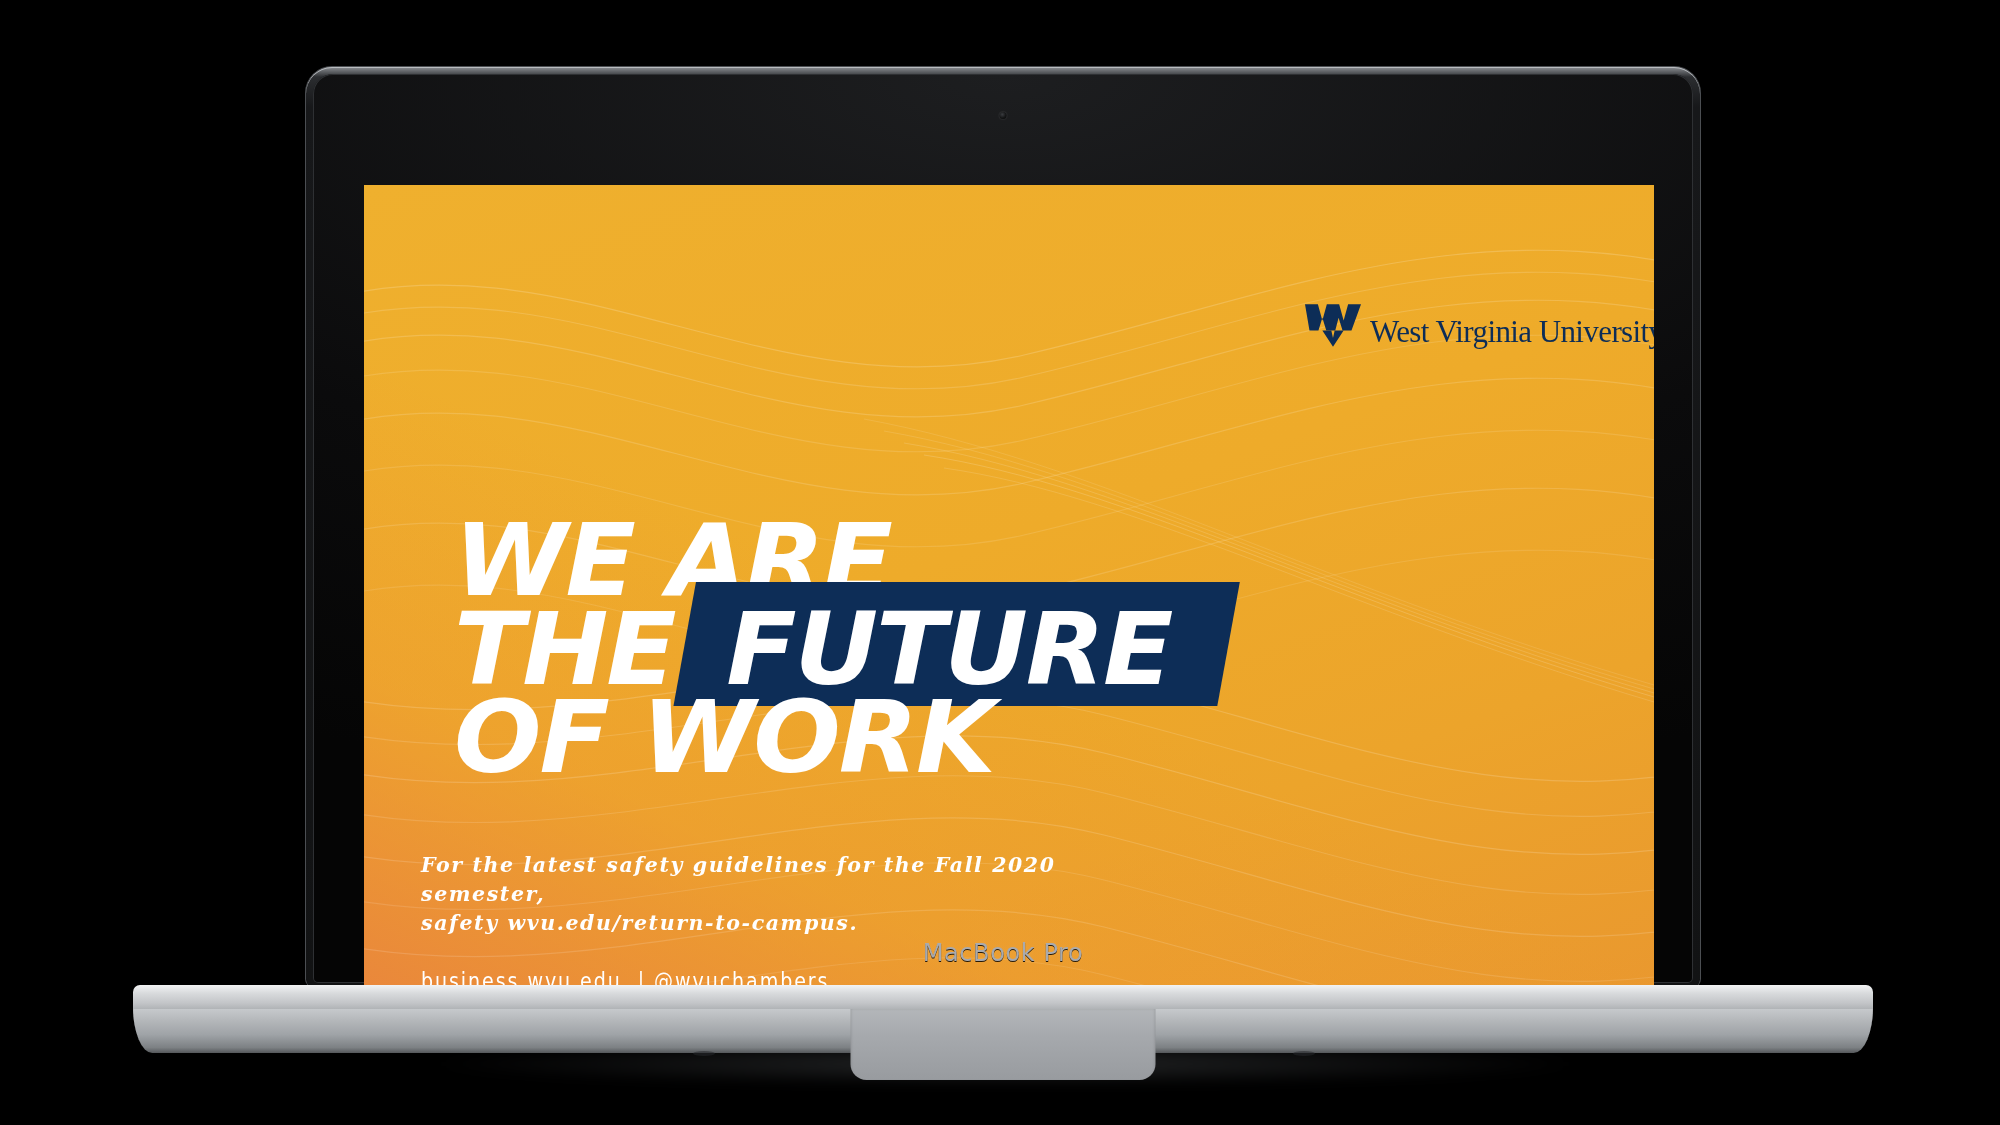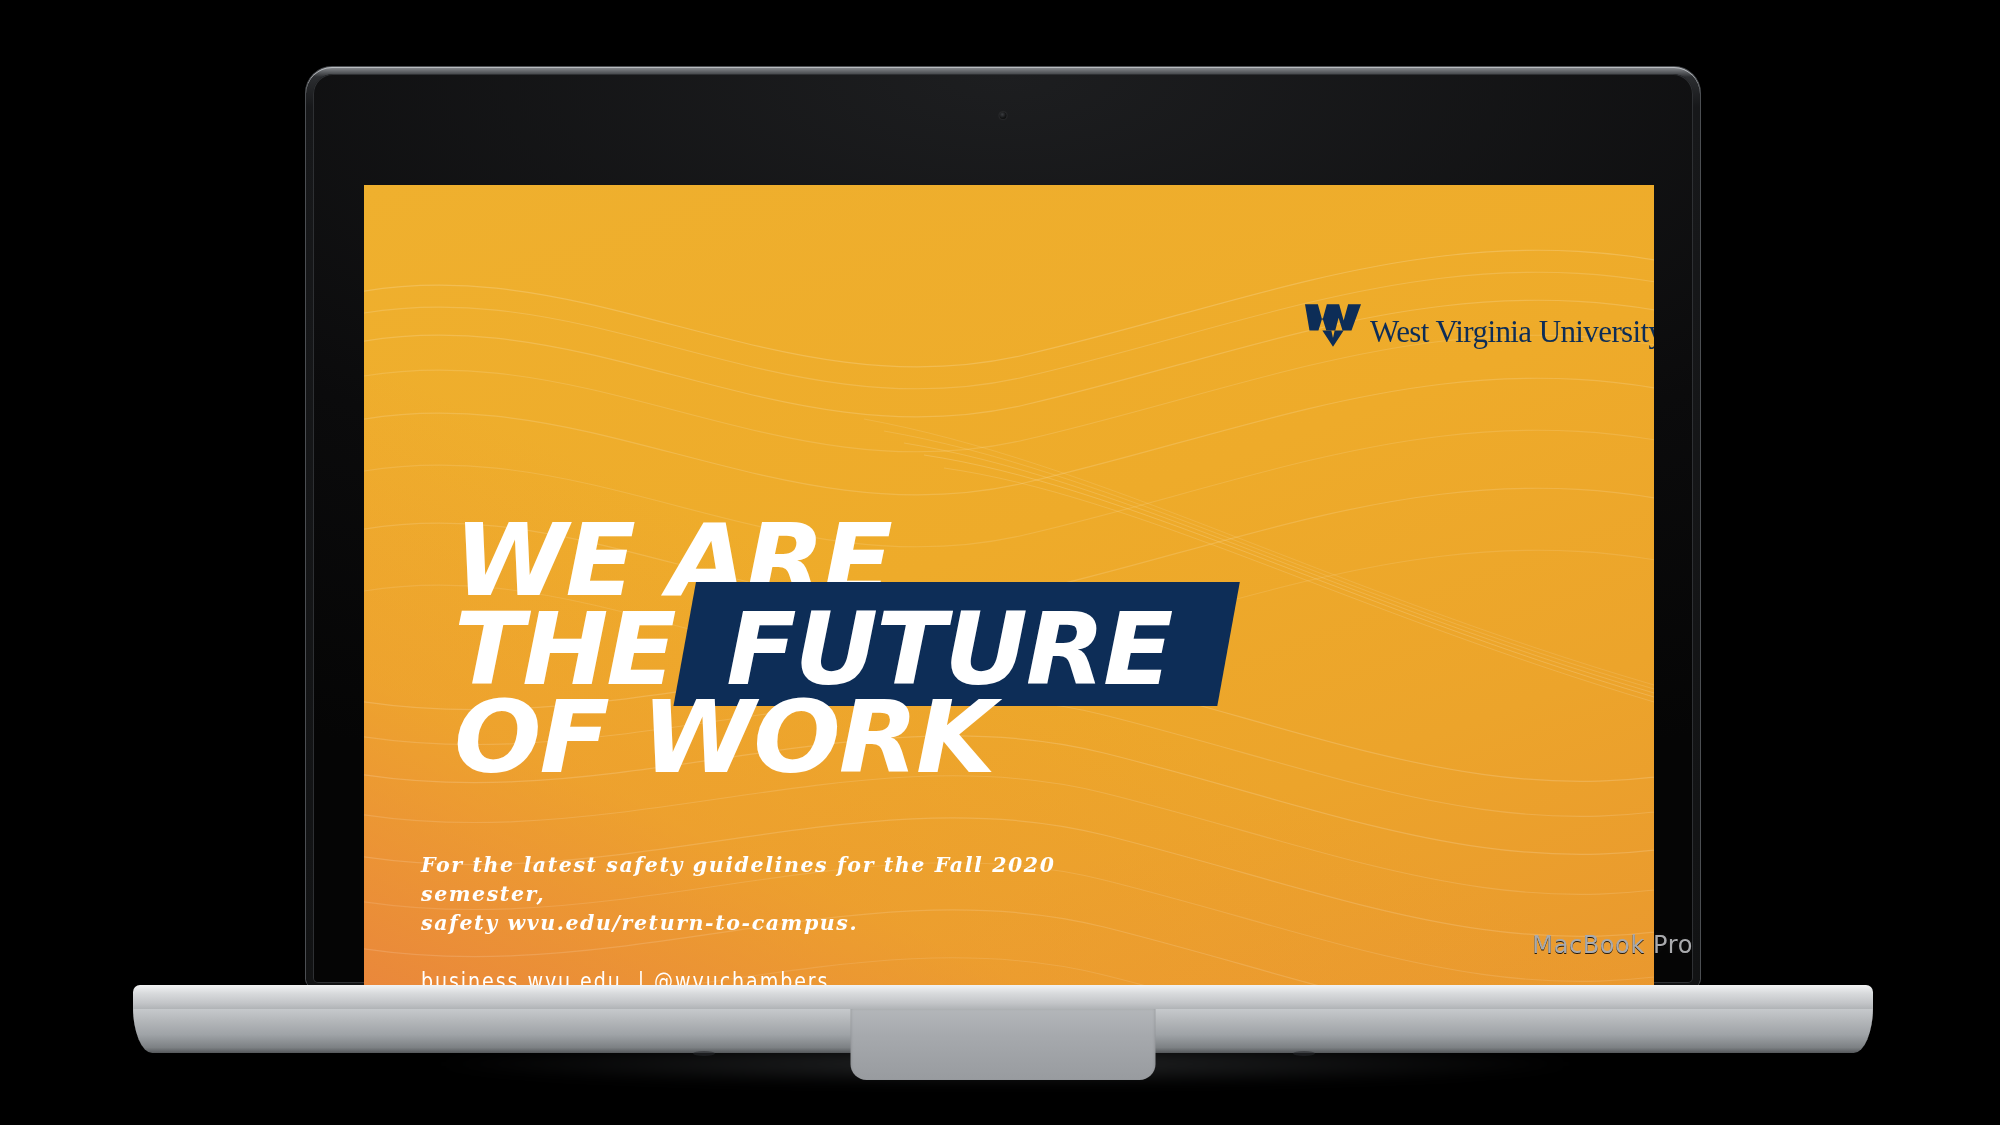--- a/index.html
+++ b/index.html
@@ -46,22 +46,22 @@
   }
   .camera{
     position:absolute;
     left:50%; top:38px; transform:translateX(-50%);
     width:7px; height:7px; border-radius:50%;
     background:radial-gradient(circle at 40% 35%, #3a3c40 0%, #151617 55%, #050506 100%);
     box-shadow:0 0 2px rgba(255,255,255,.22);
   }
   .chin-label{
     position:absolute;
-    left:0; right:0; bottom:24px;
-    text-align:right;
+    left:0; right:0; bottom:16px;
+    text-align:center;
     font-size:24px;
     letter-spacing:.6px;
     color:#a9aaad;
     font-family:"DejaVu Sans", sans-serif;
     text-shadow:0 1px 0 rgba(0,0,0,.85), 0 0 6px rgba(255,255,255,.08);
     user-select:none;
   }
 
   
   .screen{

